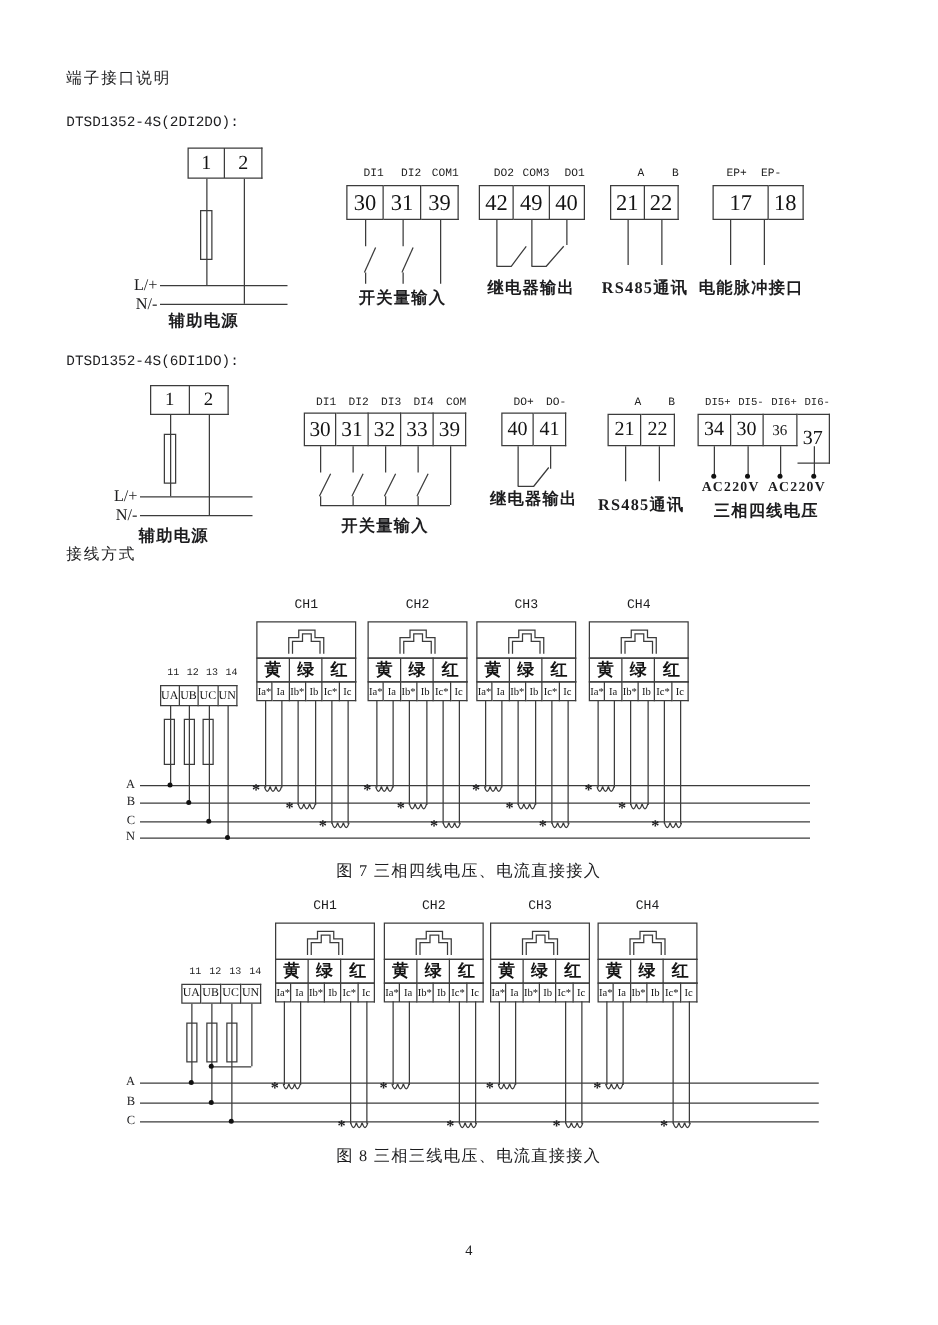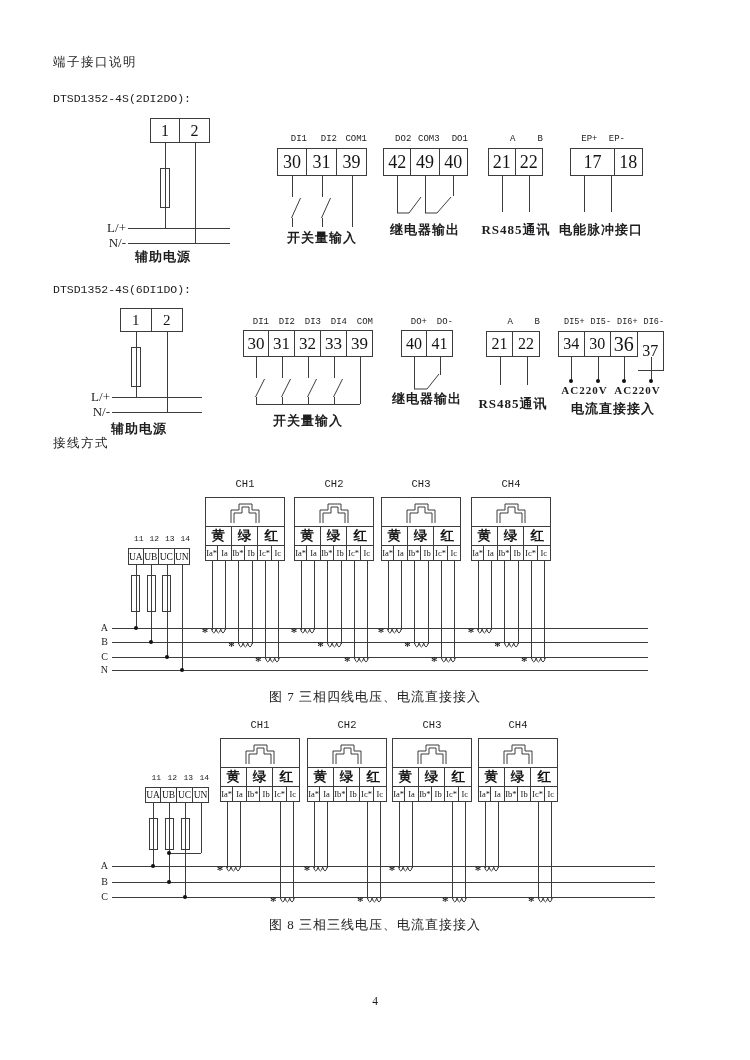--- a/index.html
+++ b/index.html
@@ -217,34 +217,34 @@
   <div>
     <div class="cells" style="left:558px;top:317px">
       <div class="plabel" style="width:26.5px;font-size:8.5px">DI5+</div>
       <div class="plabel" style="width:26.5px;font-size:8.5px">DI5-</div>
       <div class="plabel" style="width:26.5px;font-size:8.5px">DI6+</div>
       <div class="plabel" style="width:26.5px;font-size:8.5px">DI6-</div>
     </div>
     <div class="cells" style="left:558px;top:331px">
       <div class="cell" style="width:26.5px;height:26px;font-size:16px">34</div>
       <div class="cell" style="width:26.5px;height:26px;font-size:16px">30</div>
-      <div class="cell" style="width:26.5px;height:26px;font-size:20px">36</div>
+      <div class="cell" style="width:26.5px;height:26px;font-size:12px">36</div>
       <div class="cell" style="width:26.5px;height:40px;font-size:16px">37</div>
     </div>
     <div class="wv" style="left:571.25px;top:357px;height:24px"></div>
     <div class="wv" style="left:597.75px;top:357px;height:24px"></div>
     <div class="wv" style="left:624.25px;top:357px;height:24px"></div>
     <div class="wv" style="left:650.75px;top:357px;height:24px"></div>
     <div class="dot" style="left:569px;top:379px"></div>
     <div class="dot" style="left:596px;top:379px"></div>
     <div class="dot" style="left:622px;top:379px"></div>
     <div class="dot" style="left:649px;top:379px"></div>
     <div class="lbl cap-b" style="left:557px;top:384px;width:55px;font-size:11px">AC220V</div>
     <div class="lbl cap-b" style="left:610px;top:384px;width:55px;font-size:11px">AC220V</div>
-    <div class="lbl cap-b" style="left:543px;top:400px;width:140px">电流直接接入</div>
+    <div class="lbl cap-b" style="left:543px;top:400px;width:140px">三相四线电压</div>
   </div>
 
   <div class="lbl t-head" style="left:53px;top:435px">接线方式</div>
 
   <div>
     <div class="cells" style="left:128px;top:534px">
       <div class="plabel" style="width:15.5px;font-size:8px">11</div>
       <div class="plabel" style="width:15.5px;font-size:8px">12</div>
       <div class="plabel" style="width:15.5px;font-size:8px">13</div>
       <div class="plabel" style="width:15.5px;font-size:8px">14</div>

